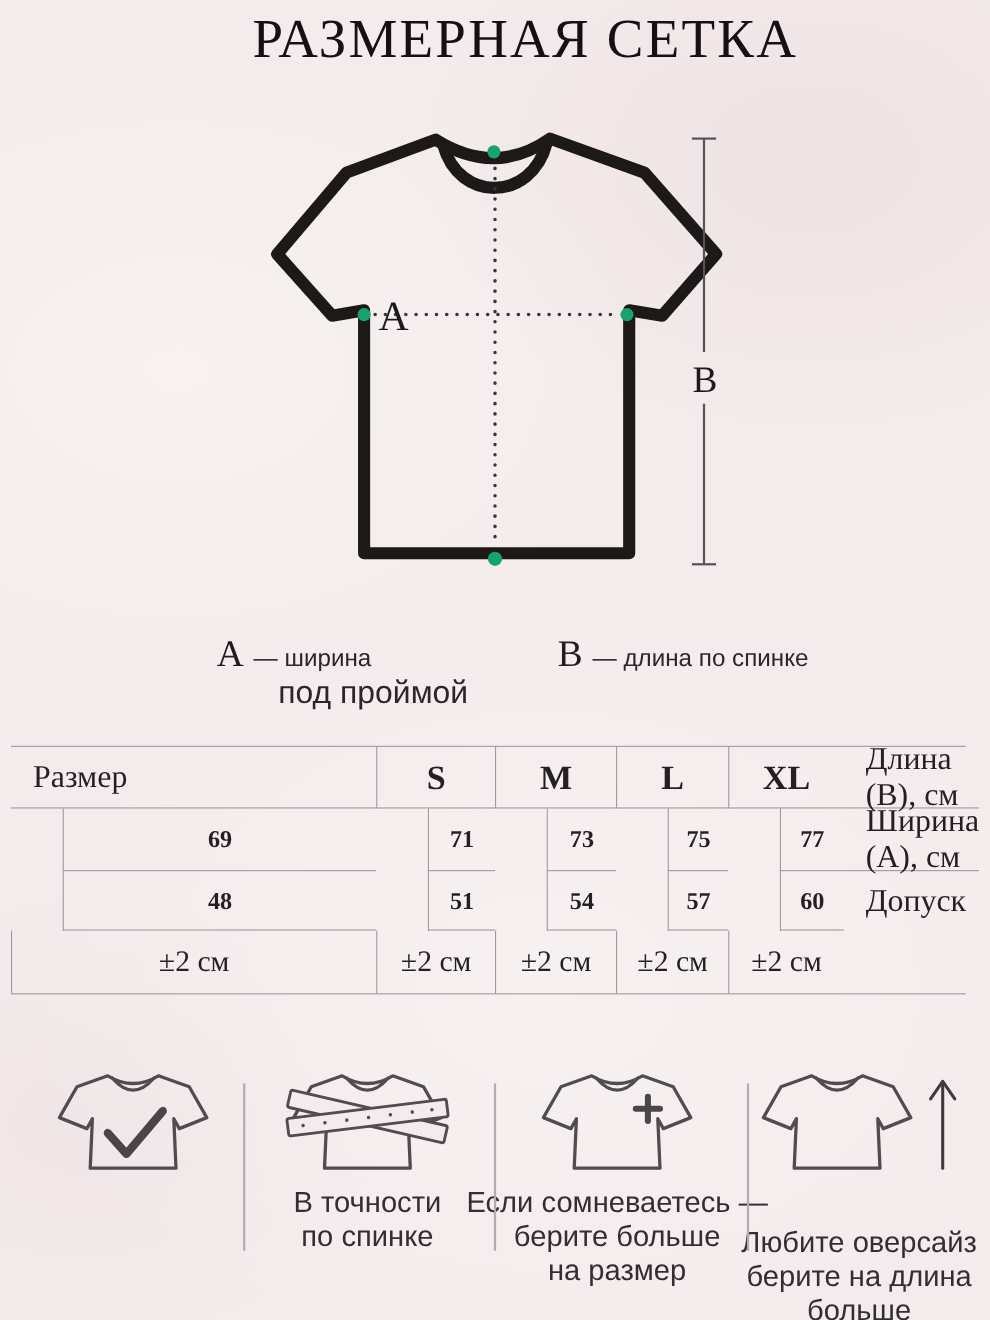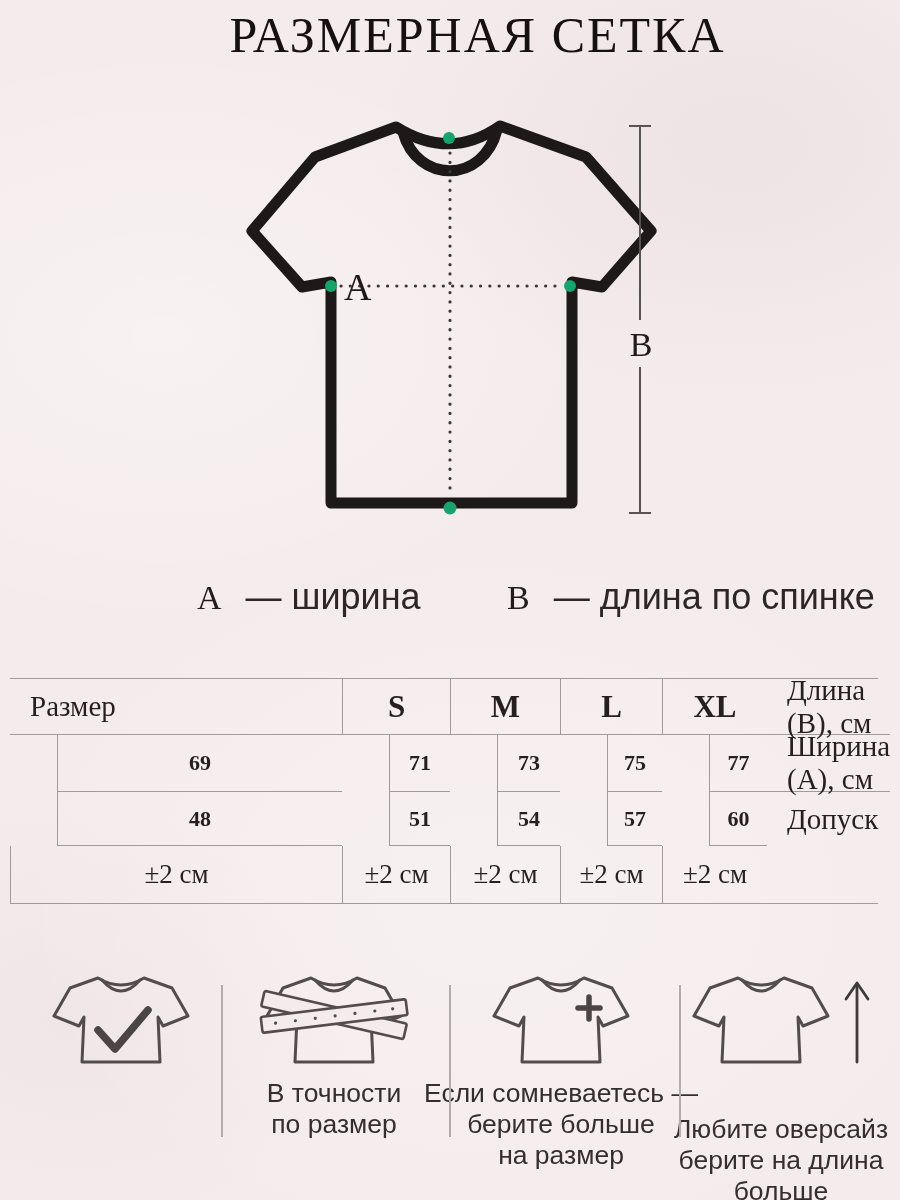--- a/index.html
+++ b/index.html
@@ -20,21 +20,21 @@
     font-family:"Liberation Serif", serif; font-size:50px; font-weight:500;
     letter-spacing:2px; color:#151112; white-space:nowrap;
   }
 
   svg text { user-select:none; }
   .serif-label { font-family:"Liberation Serif", serif; fill:#1e1a1b; }
 
   
   .legend { color:#2b2728; white-space:nowrap; }
   .legend .letter { font-family:"Liberation Serif", serif; font-size:34px; color:#211d1e; }
-  .legend .rest { font-family:"Liberation Sans", sans-serif; font-size:36px; margin-left:24px; }
+  .legend .rest { font-family:"Liberation Sans", sans-serif; font-size:22px; margin-left:9px; }
   .legend-line2 { font-family:"Liberation Sans", sans-serif; font-size:29px; color:#2b2728; white-space:nowrap; }
 
   
   .size-table {
     left:10px; top:678px; width:868px;
     display:grid;
     grid-template-columns:332px 108px 110px 102px 105px 1fr;
     grid-template-rows:56px 57px 54px 57px;
     border-top:1.5px solid #a09a9c; border-bottom:1.5px solid #a09a9c;
     color:#241f20; font-family:"Liberation Serif", serif;
@@ -85,20 +85,21 @@
     <circle cx="570" cy="286" r="6" fill="#18a36c"></circle>
     <circle cx="450" cy="508" r="6.5" fill="#18a36c"></circle>
 
     <text class="serif-label" x="344" y="300" font-size="38">A</text>
     <text class="serif-label" x="641" y="356" font-size="34" text-anchor="middle">B</text>
   </svg>
 
   <div class="abs legend" style="left:197px; top:576px;">
     <span class="letter">A</span><span class="rest">— ширина</span>
   </div>
+  <div class="abs legend-line2" style="left:253px; top:614px;">под проймой</div>
   <div class="abs legend" style="left:507px; top:576px;">
     <span class="letter">B</span><span class="rest">— длина по спинке</span>
   </div>
 
   <div class="abs size-table">
     <div class="cell first lbl rb">Размер</div>
     <div class="cell hd rb">S</div>
     <div class="cell hd rb">M</div>
     <div class="cell hd rb">L</div>
     <div class="cell hd rb">XL</div>
@@ -159,21 +160,21 @@
             <circle cx="56" cy="46" r="1.6" fill="#514c4d"></circle>
               <circle cx="76" cy="46" r="1.6" fill="#514c4d"></circle>
             <circle cx="96" cy="46" r="1.6" fill="#514c4d"></circle>
               <circle cx="116" cy="46" r="1.6" fill="#514c4d"></circle>
             <circle cx="134" cy="46" r="1.6" fill="#514c4d"></circle>
           </g>
         </svg>
       </div>
       <div class="caption">
         <div>В точности</div>
-        <div>по размер</div>
+        <div>по спинке</div>
       </div>
     </div>
 
     <div class="fit-col col3">
       <div class="icon-box">
         <svg width="150" height="100" viewBox="0 0 150 100">
           <use href="#tee"></use>
           <path d="M92 38 H114 M103 27 V49" fill="none" stroke="#4a4546" stroke-width="5.5" stroke-linecap="round"></path>
         </svg>
       </div>

